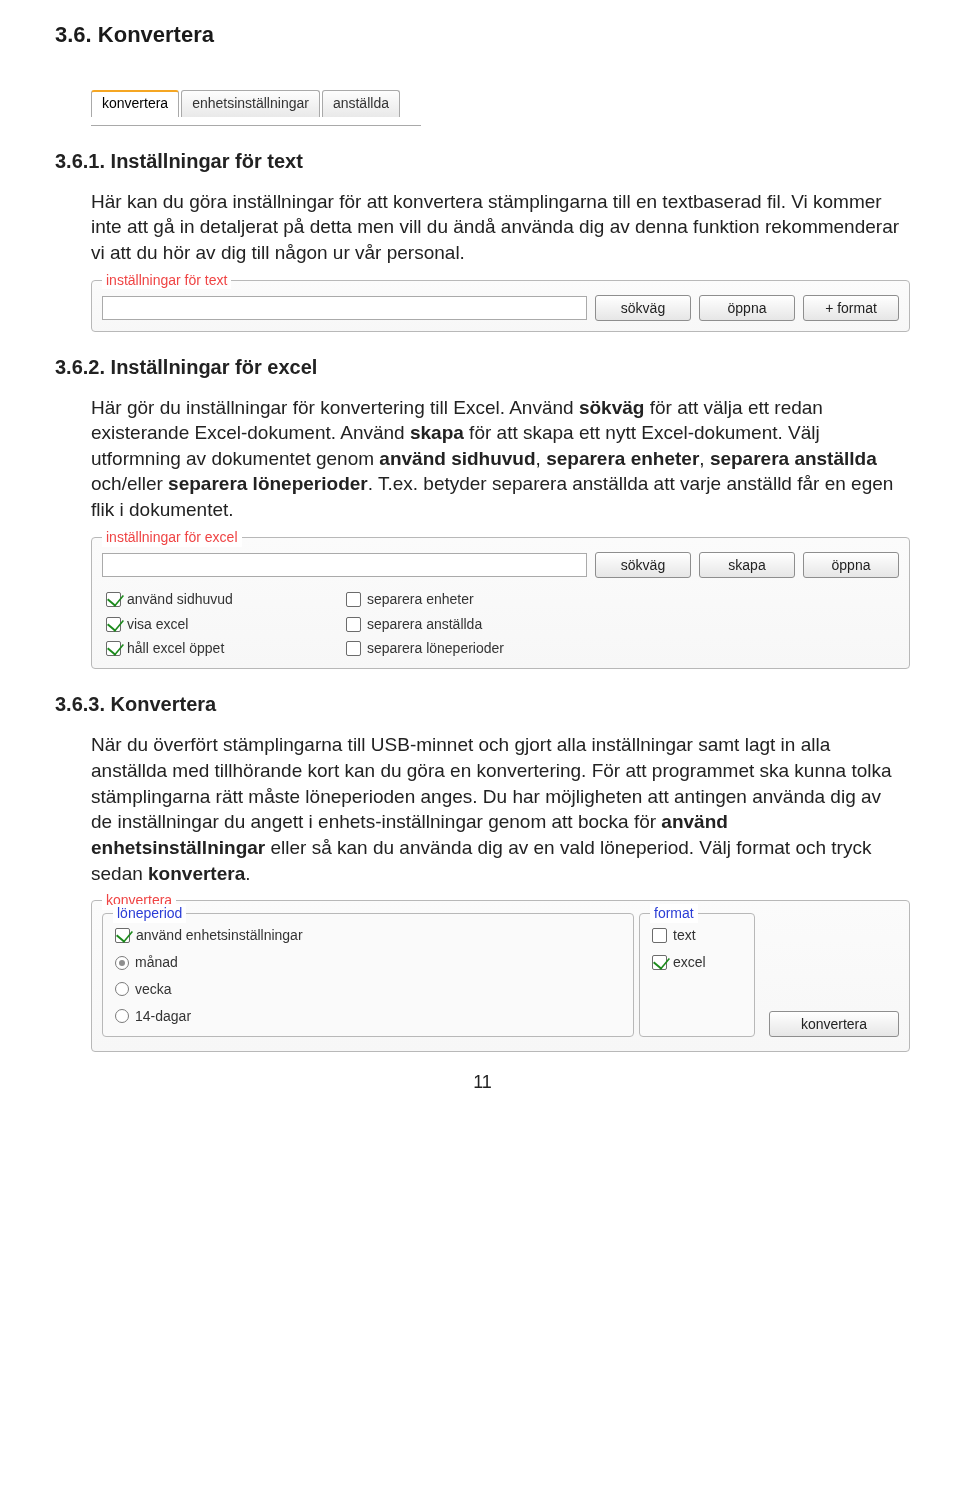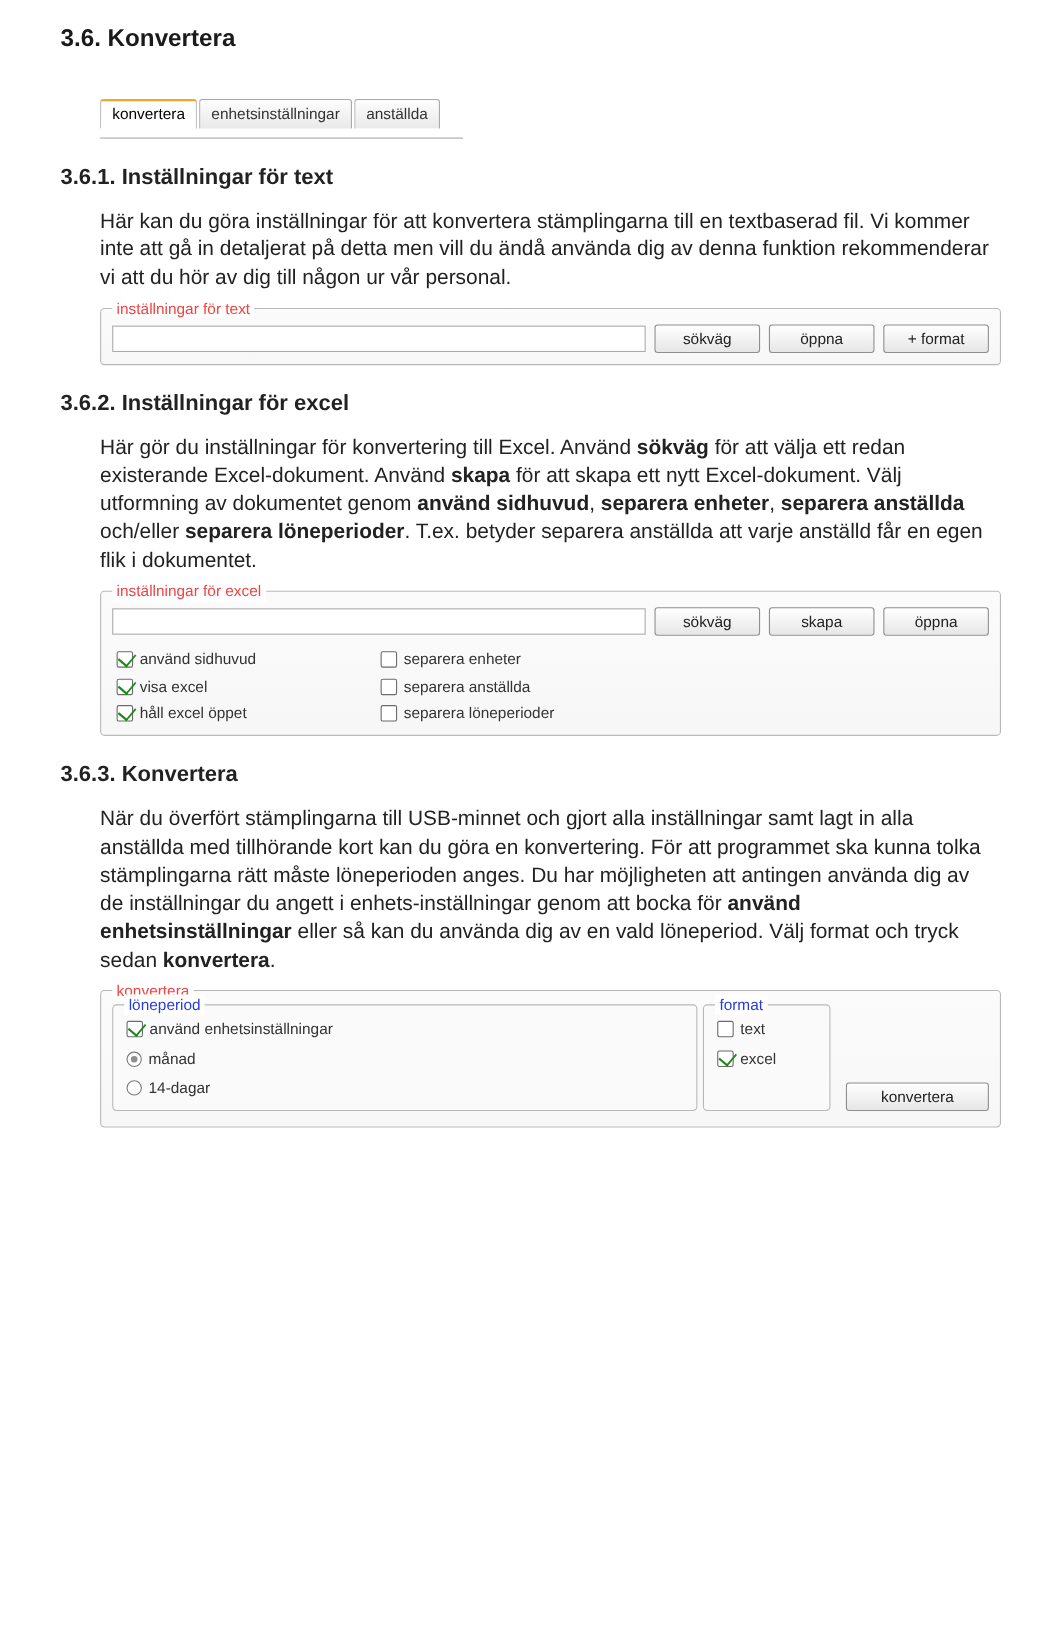--- a/index.html
+++ b/index.html
@@ -269,20 +269,24 @@
       <div class="subpanel">
         <div class="sub-legend">löneperiod</div>
         <div class="vlist">
           <div class="chk">
             <span class="chkbox checked"></span>
             <span class="clabel">använd enhetsinställningar</span>
           </div>
           <div class="chk">
             <span class="radio sel"></span>
             <span class="clabel">månad</span>
+          </div>
+          <div class="chk">
+            <span class="radio"></span>
+            <span class="clabel">vecka</span>
           </div>
           <div class="chk">
             <span class="radio"></span>
             <span class="clabel">14-dagar</span>
           </div>
         </div>
       </div>
       <div class="kv-right">
         <div class="subpanel">
           <div class="sub-legend">format</div>
@@ -295,14 +299,15 @@
               <span class="chkbox checked"></span>
               <span class="clabel">excel</span>
             </div>
           </div>
         </div>
         <div class="btn wide">konvertera</div>
       </div>
     </div>
   </div>
 
+  <div class="pagenum">11</div>
 
 </div>
 
 </body></html>

